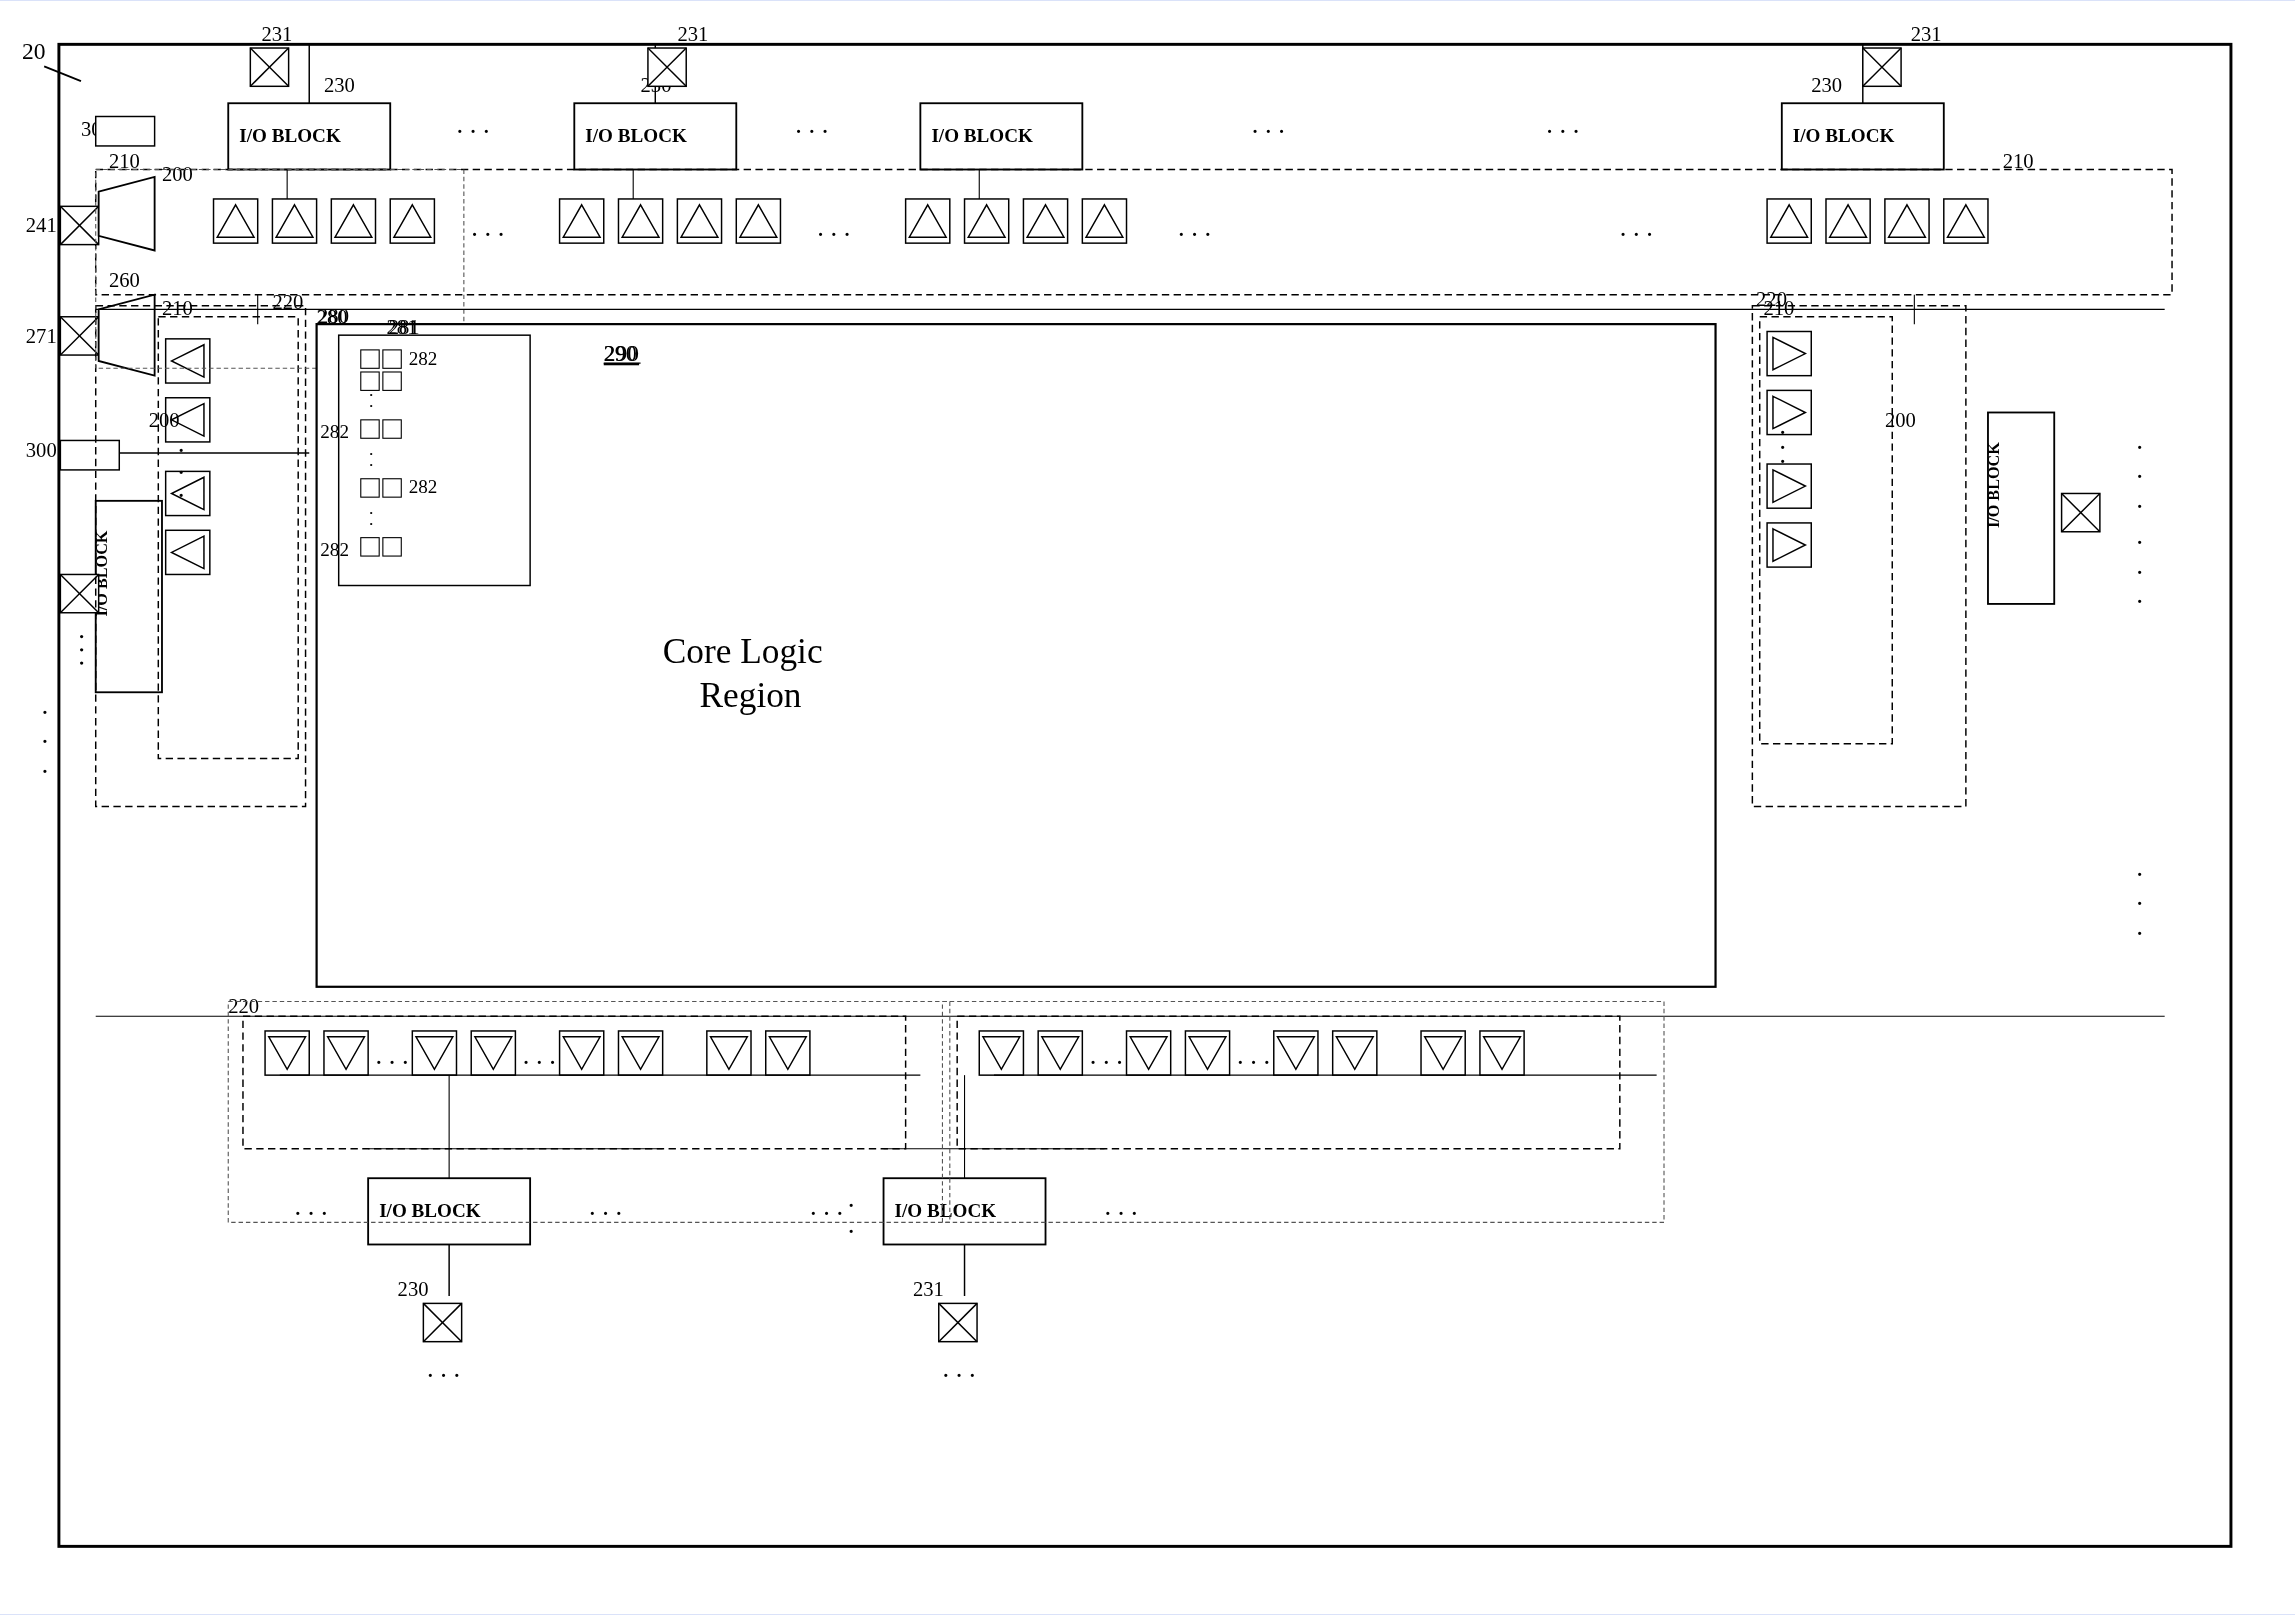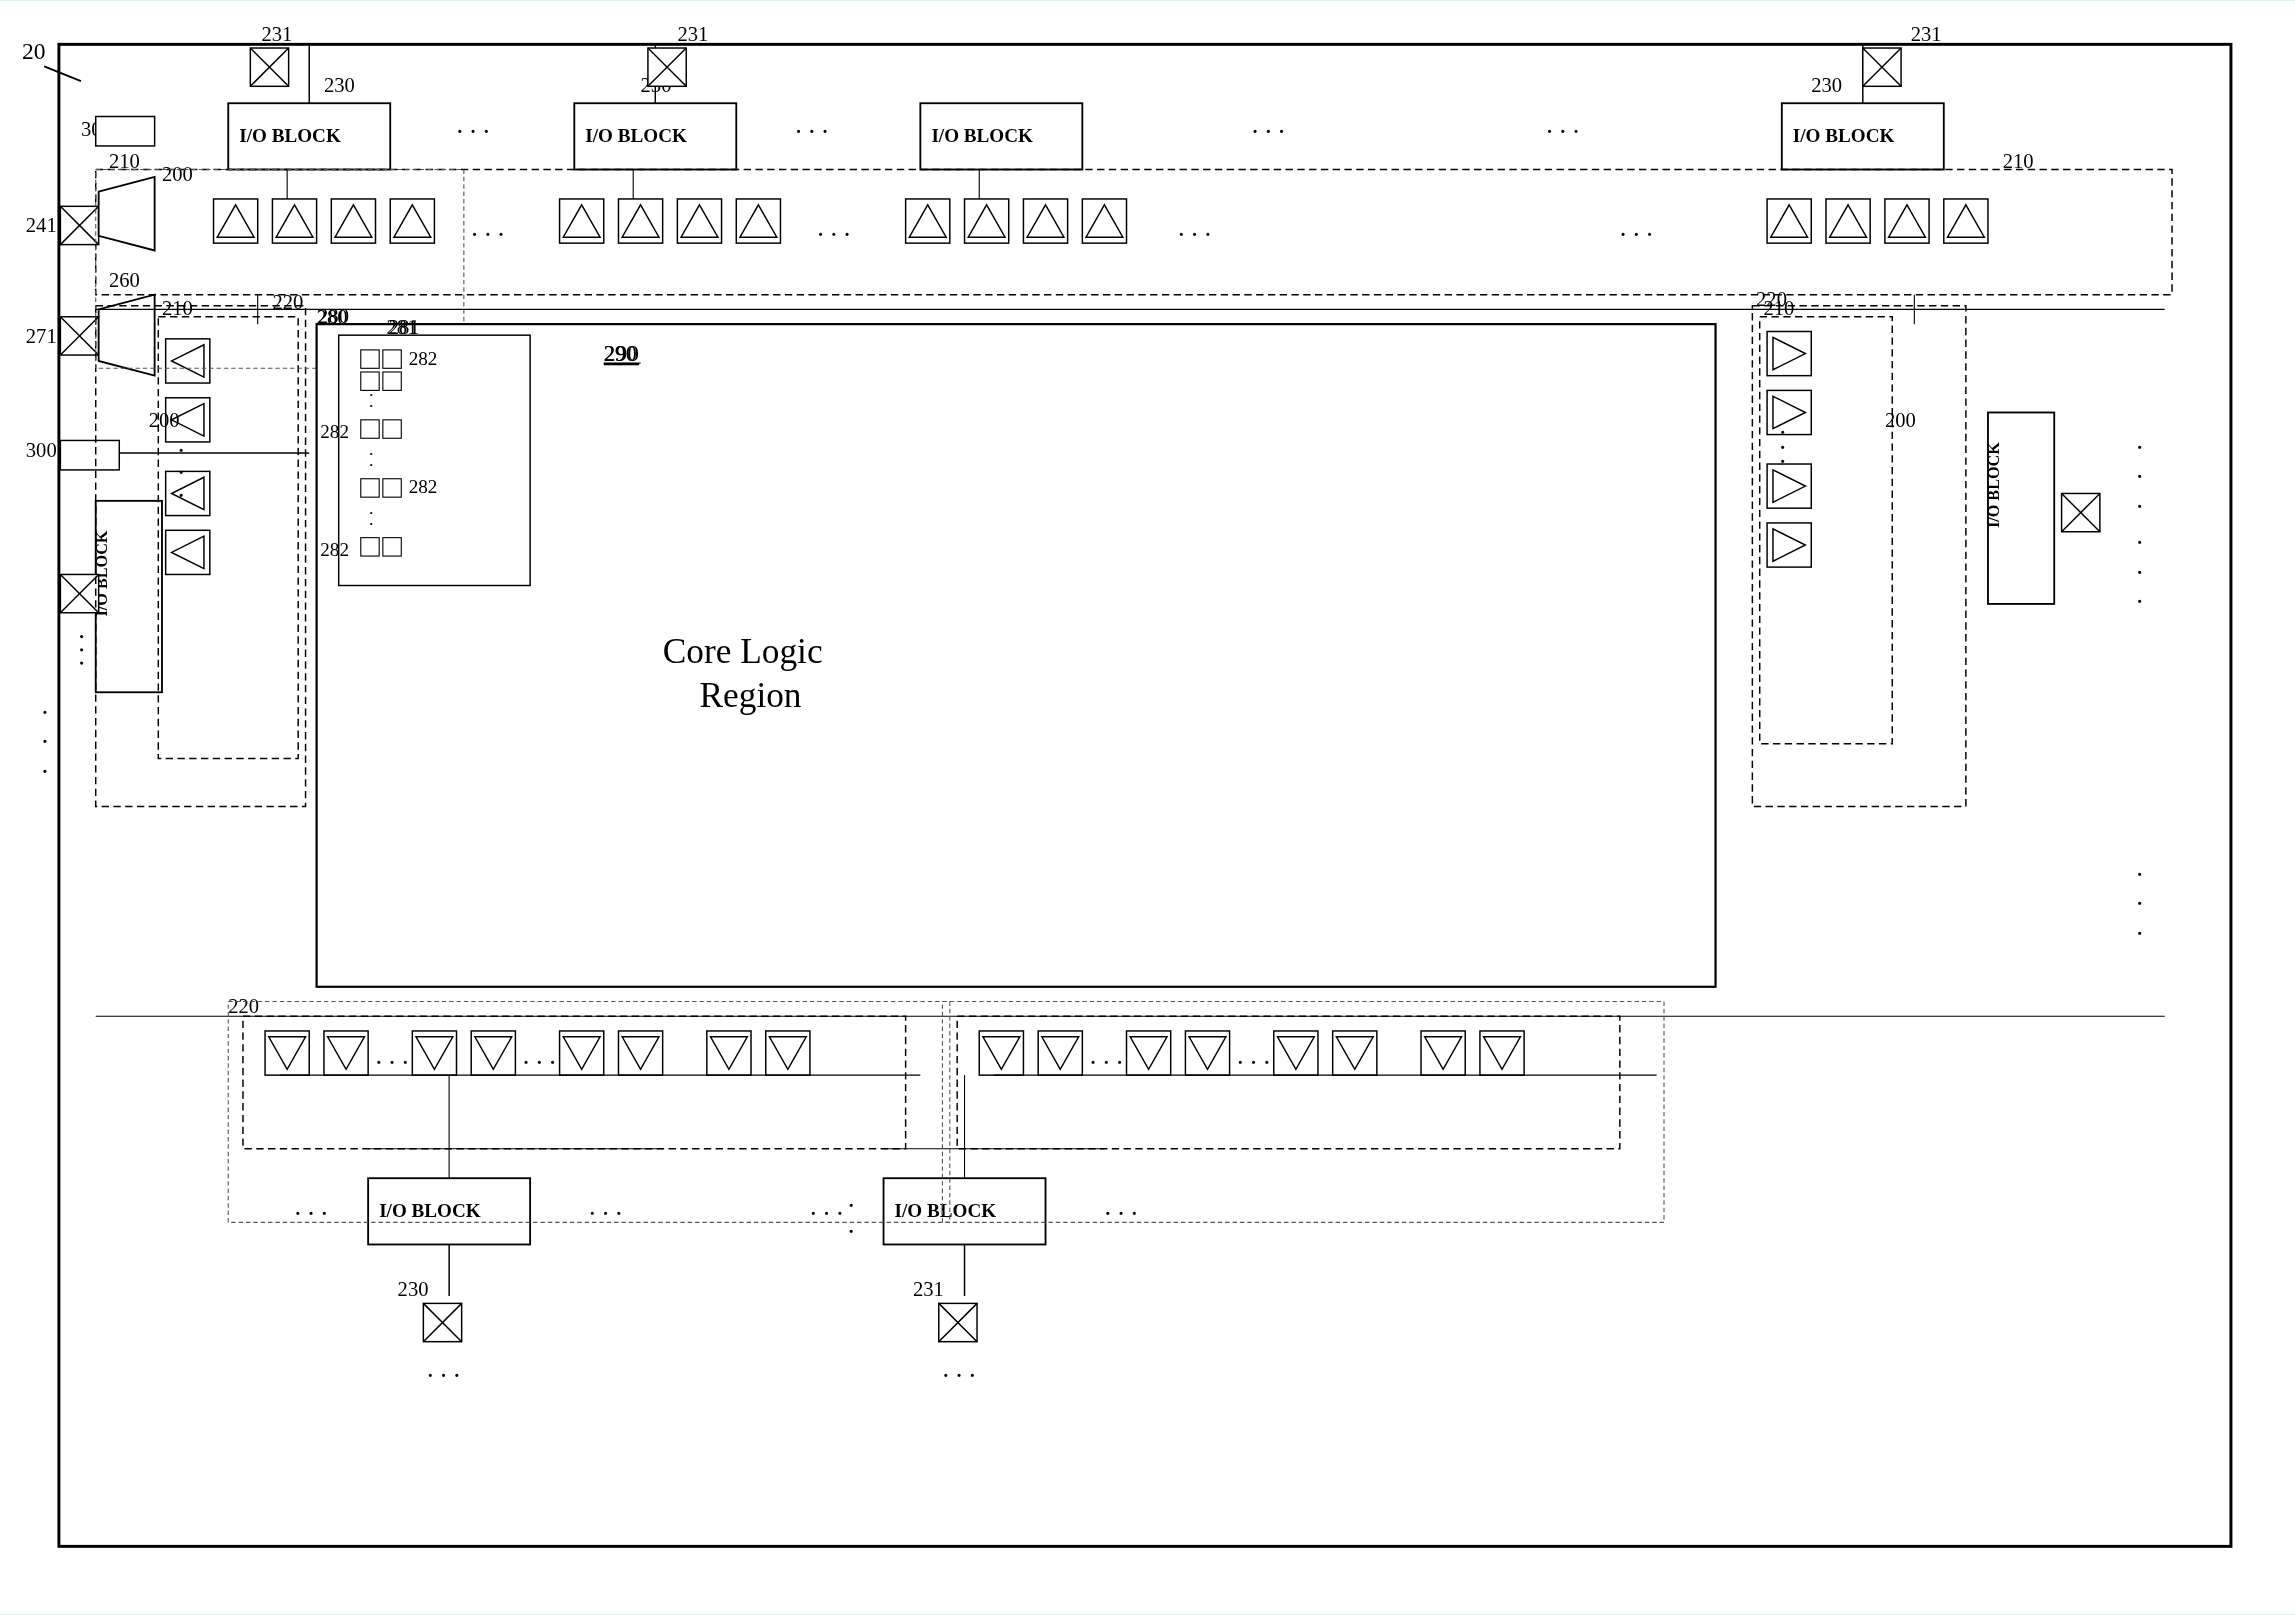--- a/index.html
+++ b/index.html
@@ -8,21 +8,21 @@
       font-family: 'Times New Roman', Times, serif;
       width: 2295px;
       height: 1615px;
       overflow: hidden;
       position: relative;
     }
     .diagram-container {
       position: relative;
       width: 2295px;
       height: 1615px;
-      background: #14b8a6;
+      background: #1d4ed8;
     }
     svg {
       position: absolute;
       top: 0; left: 0;
       width: 2295px;
       height: 1615px;
     }
   </style>
 </head>
 <body>

